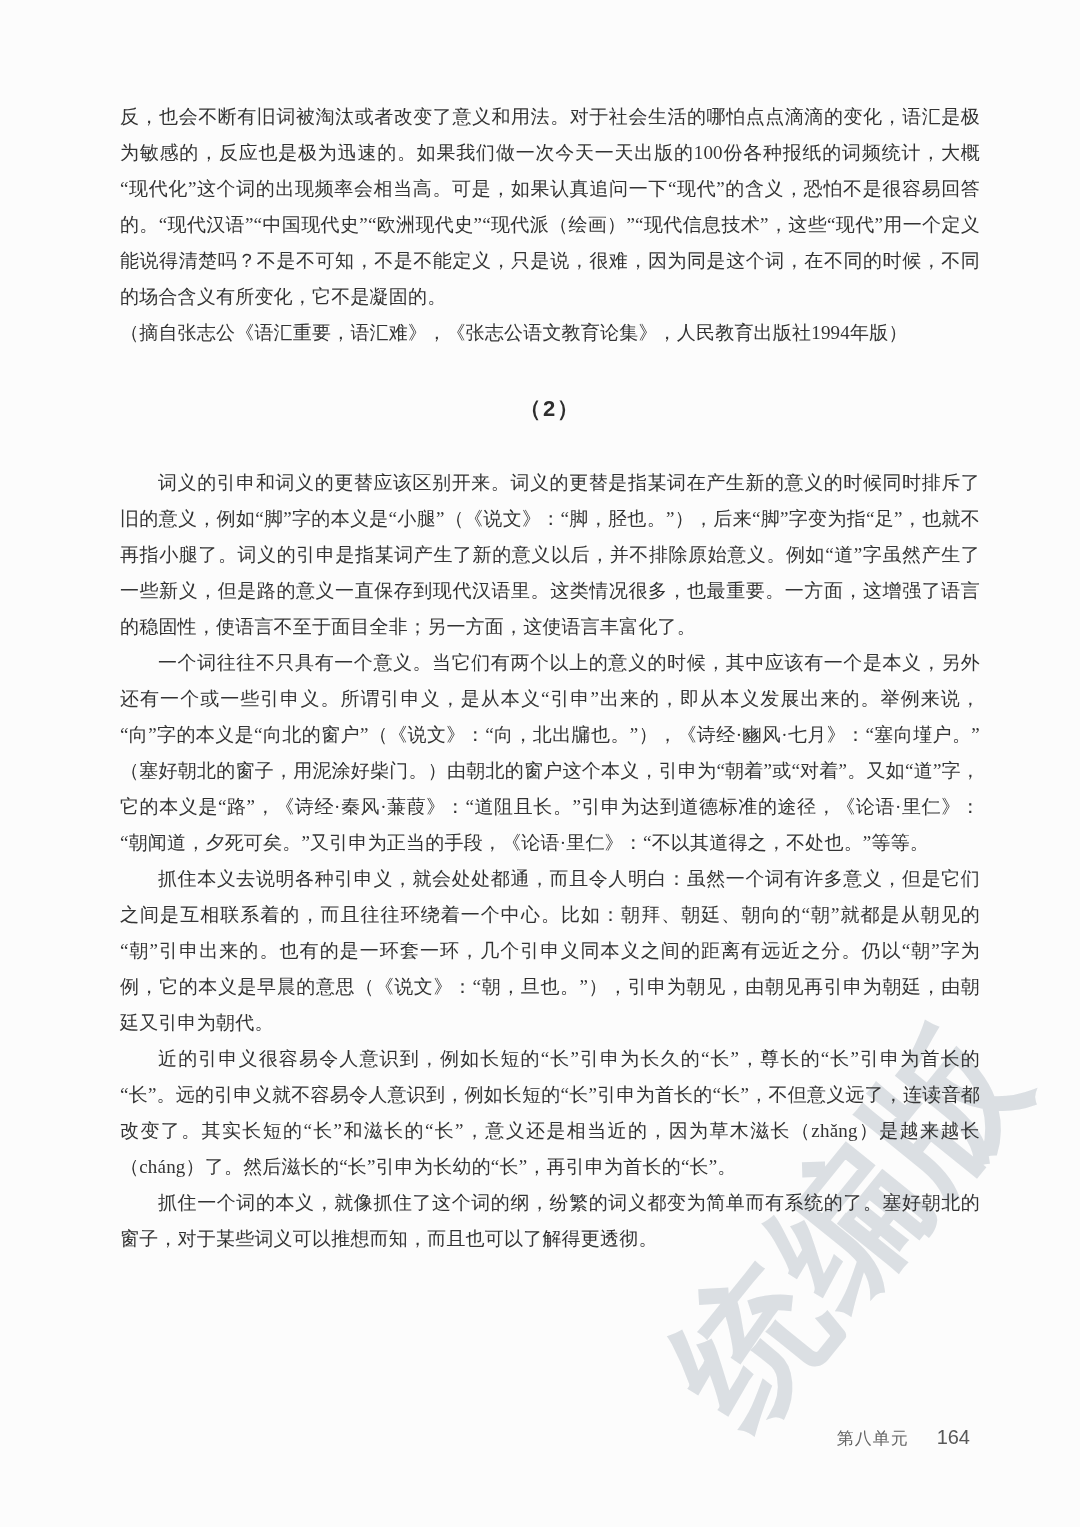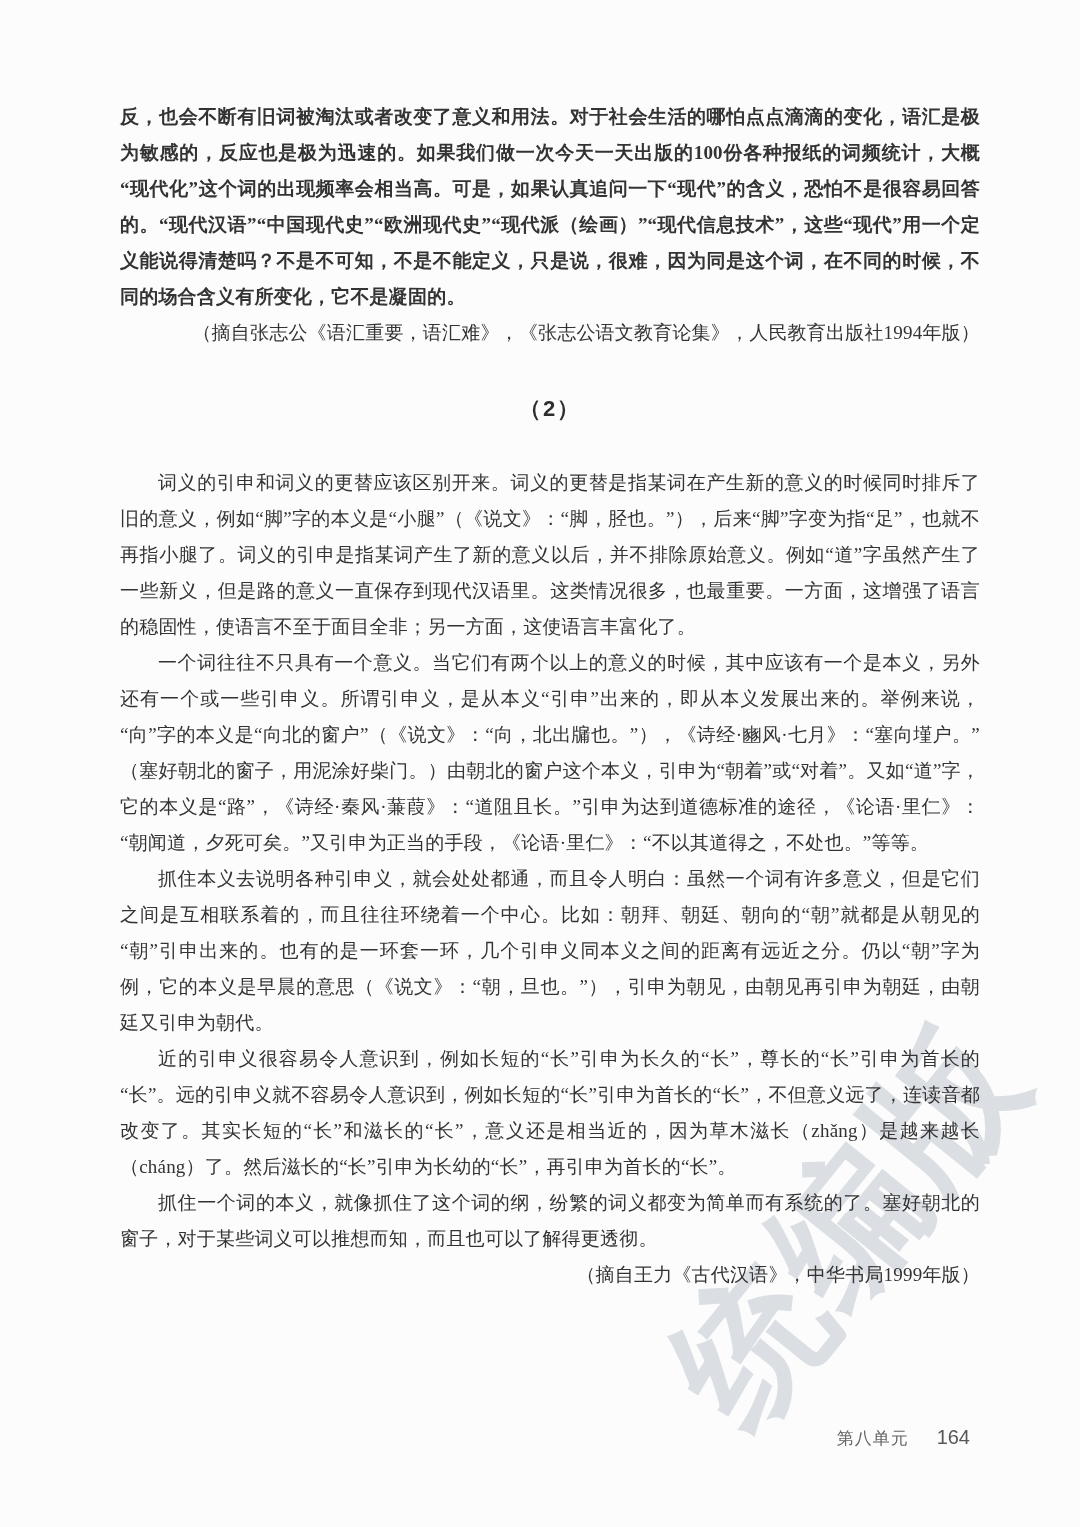--- a/index.html
+++ b/index.html
@@ -48,27 +48,26 @@
     margin: 0;
     font-size: 19px;
     line-height: 36px;
     text-align: justify;
     text-justify: inter-ideograph;
     text-indent: 2em;
     letter-spacing: 0.2px;
   }
   .no-indent {
     text-indent: 0;
-    font-weight: bold;
   }
   .citation {
     margin: 0;
     font-size: 19px;
     line-height: 36px;
-    text-align: right;
+    text-align: left;
     letter-spacing: 0.2px;
   }
   .section-heading {
     margin: 40px 0 38px 0;
     font-size: 22px;
     line-height: 36px;
     text-align: center;
     font-family: "Liberation Sans", "DejaVu Sans", sans-serif;
     font-weight: 600;
     color: #2e2e2e;
@@ -113,21 +112,20 @@
     <p class="body-text">词义的引申和词义的更替应该区别开来。词义的更替是指某词在产生新的意义的时候同时排斥了旧的意义，例如“脚”字的本义是“小腿”（《说文》：“脚，胫也。”），后来“脚”字变为指“足”，也就不再指小腿了。词义的引申是指某词产生了新的意义以后，并不排除原始意义。例如“道”字虽然产生了一些新义，但是路的意义一直保存到现代汉语里。这类情况很多，也最重要。一方面，这增强了语言的稳固性，使语言不至于面目全非；另一方面，这使语言丰富化了。</p>
 
     <p class="body-text">一个词往往不只具有一个意义。当它们有两个以上的意义的时候，其中应该有一个是本义，另外还有一个或一些引申义。所谓引申义，是从本义“引申”出来的，即从本义发展出来的。举例来说，“向”字的本义是“向北的窗户”（《说文》：“向，北出牖也。”），《诗经·豳风·七月》：“塞向墐户。”（塞好朝北的窗子，用泥涂好柴门。）由朝北的窗户这个本义，引申为“朝着”或“对着”。又如“道”字，它的本义是“路”，《诗经·秦风·蒹葭》：“道阻且长。”引申为达到道德标准的途径，《论语·里仁》：“朝闻道，夕死可矣。”又引申为正当的手段，《论语·里仁》：“不以其道得之，不处也。”等等。</p>
 
     <p class="body-text">抓住本义去说明各种引申义，就会处处都通，而且令人明白：虽然一个词有许多意义，但是它们之间是互相联系着的，而且往往环绕着一个中心。比如：朝拜、朝廷、朝向的“朝”就都是从朝见的“朝”引申出来的。也有的是一环套一环，几个引申义同本义之间的距离有远近之分。仍以“朝”字为例，它的本义是早晨的意思（《说文》：“朝，旦也。”），引申为朝见，由朝见再引申为朝廷，由朝廷又引申为朝代。</p>
 
     <p class="body-text">近的引申义很容易令人意识到，例如长短的“长”引申为长久的“长”，尊长的“长”引申为首长的“长”。远的引申义就不容易令人意识到，例如长短的“长”引申为首长的“长”，不但意义远了，连读音都改变了。其实长短的“长”和滋长的“长”，意义还是相当近的，因为草木滋长（zhǎng）是越来越长（cháng）了。然后滋长的“长”引申为长幼的“长”，再引申为首长的“长”。</p>
 
     <p class="body-text">抓住一个词的本义，就像抓住了这个词的纲，纷繁的词义都变为简单而有系统的了。塞好朝北的窗子，对于某些词义可以推想而知，而且也可以了解得更透彻。</p>
 
-    <p class="citation">（摘自王力《古代汉语》，中华书局1999年版）</p>
 
   </main>
 
   <footer class="page-footer">
     <span class="unit-label">第八单元</span>
     <span class="page-number">164</span>
   </footer>
 
 </div>
 

